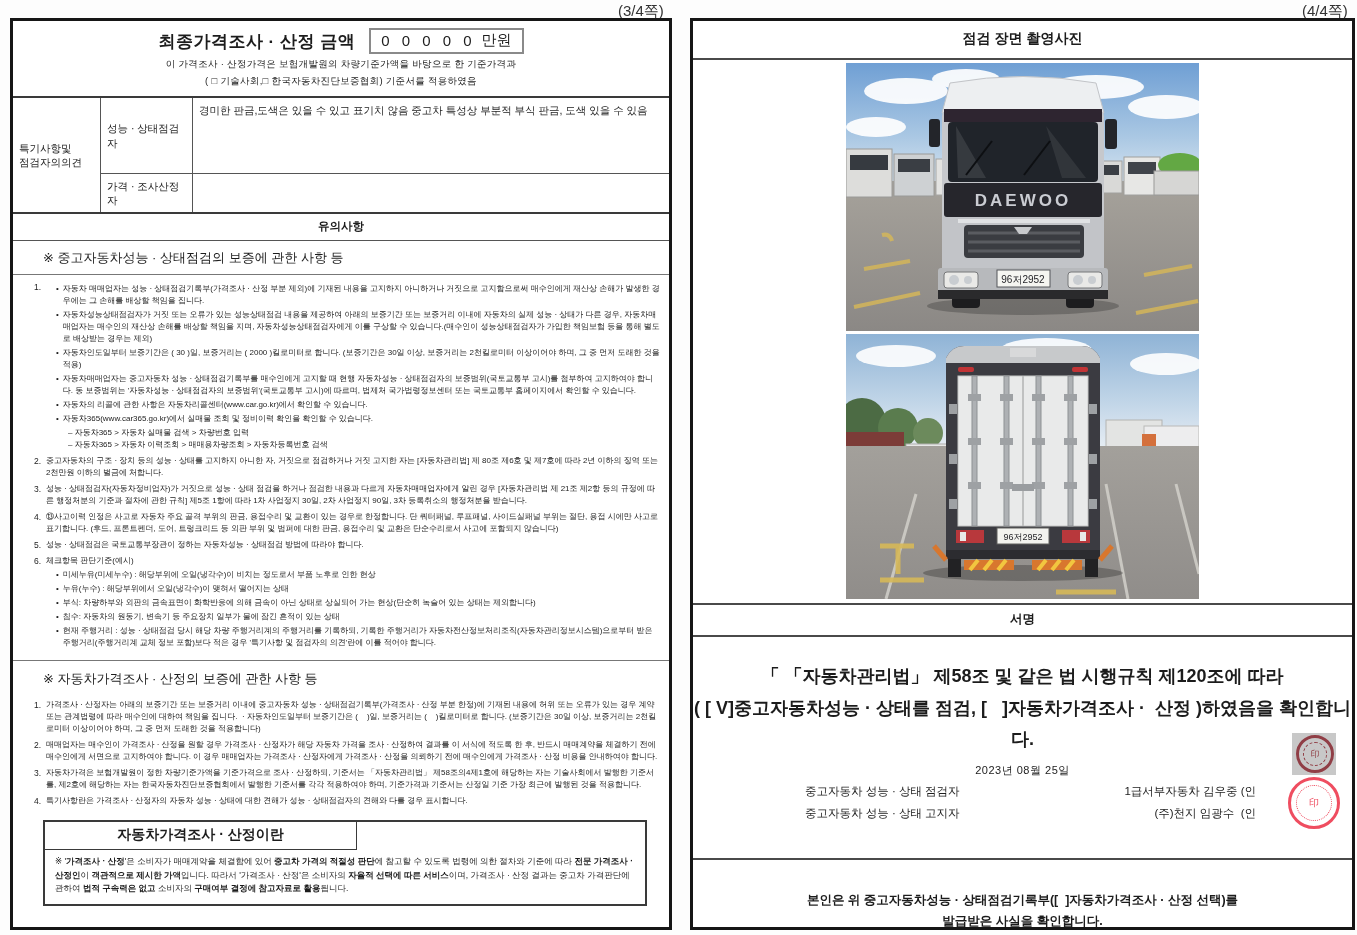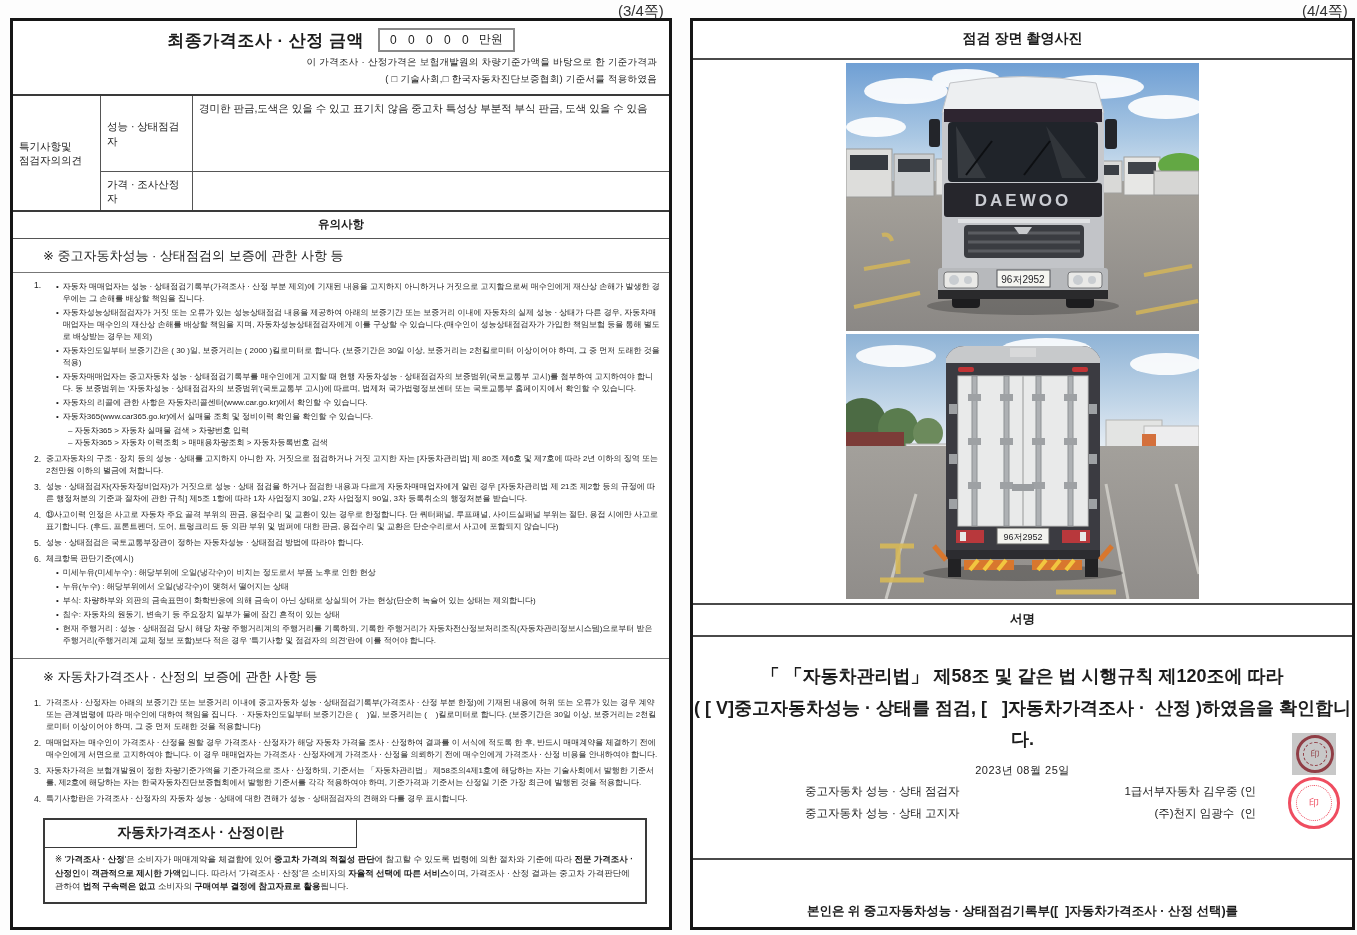--- a/index.html
+++ b/index.html
@@ -4,24 +4,24 @@
 <style>
   html,body{margin:0;padding:0;background:#fff;}
   body{font-family:"Liberation Sans","DejaVu Sans",sans-serif;color:#1c1c1c;}
   #canvas{position:relative;width:1357px;height:935px;background:#fdfdfd;overflow:hidden;}
   .page-label{position:absolute;top:2px;font-size:15px;color:#333;}
   .page{position:absolute;top:18px;background:#fff;border:3px solid #161616;box-sizing:border-box;overflow:hidden;}
   #page-left{left:10px;width:662px;height:912px;}
   #page-right{left:690px;width:665px;height:912px;}
 
   
-  .price-sec{border-bottom:2px solid #3a3a3a;text-align:right;padding:7px 12px 8px;}
+  .price-sec{border-bottom:2px solid #3a3a3a;text-align:center;padding:7px 6px 8px;}
   .price-row{display:flex;justify-content:center;align-items:center;gap:14px;}
   .price-title{font-weight:bold;font-size:17px;letter-spacing:.5px;}
-  .amount-box{border:2px solid #8a8a8a;padding:1px 10px 2px;font-size:12px;display:inline-flex;align-items:center;gap:6px;}
+  .amount-box{border:2px solid #8a8a8a;padding:1px 10px 2px;font-size:15px;display:inline-flex;align-items:center;gap:6px;}
   .amount-digits{letter-spacing:4px;}
   .price-note{font-size:9.5px;color:#222;margin-top:4px;letter-spacing:.3px;}
   .remarks{display:grid;grid-template-columns:88px 92px 1fr;grid-template-rows:76px 38px;border-bottom:2px solid #3a3a3a;}
   .remarks>div{padding:5px 6px;font-size:10.5px;line-height:1.35;box-sizing:border-box;}
   .r-label{grid-row:1/3;border-right:1px solid #555;display:flex;flex-direction:column;justify-content:center;}
   .r-mid{border-right:1px solid #555;display:flex;align-items:center;}
   .r-mid.rb{border-bottom:1px solid #555;}
   .r-txt{font-size:12px;line-height:1.55;padding:8px 10px;}
   .r-txt.rb{border-bottom:1px solid #555;}
   .notice-head{text-align:center;font-weight:bold;font-size:11.5px;padding:5px 0 6px;border-bottom:1px solid #555;}
@@ -54,21 +54,21 @@
   .sign-row{display:flex;justify-content:space-between;padding:1.5px 96px 1.5px 112px;font-size:11.5px;line-height:1.65;}
   .sign-role{white-space:pre-wrap;}
   .sign-val{white-space:pre-wrap;text-align:right;}
   .seal{position:absolute;border-radius:50%;box-sizing:border-box;}
   .seal-dark-bg{position:absolute;right:16px;top:72px;width:44px;height:42px;background:#c8c8c8;}
   .seal-dark{right:18px;top:74px;width:38px;height:38px;border:3px solid #8b3038;color:#8b3038;font-size:9px;display:flex;align-items:center;justify-content:center;opacity:.9;}
   .seal-dark:after{content:"";position:absolute;inset:4px;border:1px dashed #8b3038;border-radius:50%;}
   .seal-red{right:12px;top:116px;width:52px;height:52px;border:3.5px solid #ef4d60;color:#ef4d60;font-size:10px;display:flex;align-items:center;justify-content:center;}
   .seal-red:after{content:"";position:absolute;inset:5px;border:1.5px dotted #ef4d60;border-radius:50%;}
   .buyer-box{border-top:2px solid #4a4a4a;text-align:center;padding-top:30px;}
-  .buyer-line{font-weight:bold;font-size:12.5px;line-height:1.7;white-space:pre-wrap;margin-top:11px;}
+  .buyer-line{font-weight:bold;font-size:12.5px;line-height:1.7;white-space:pre-wrap;}
 </style>
 </head>
 <body>
 
 <div id="canvas">
 
   <span class="page-label" style="left:618px;">(3/4쪽)</span>
   <span class="page-label" style="left:1302px;">(4/4쪽)</span>
 
   <div class="page" id="page-left">

